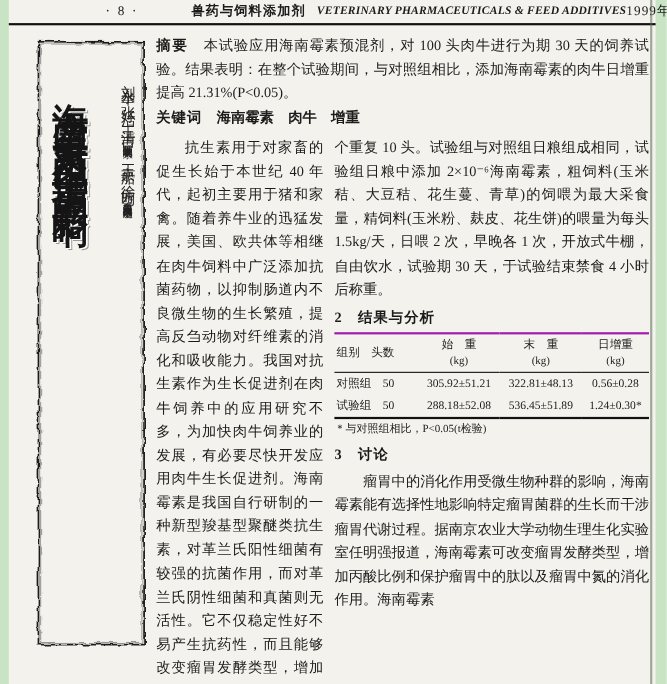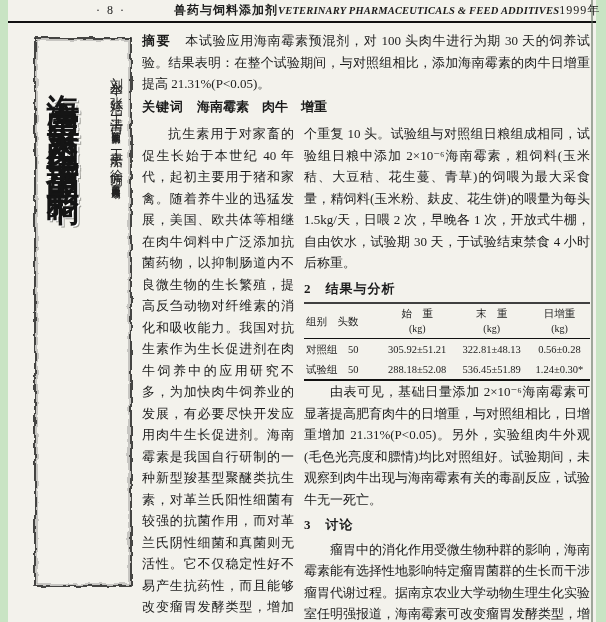--- a/index.html
+++ b/index.html
@@ -16,21 +16,21 @@
   .edge-shadow{position:absolute;right:3px;top:0;width:2px;height:622px;background:#5a6a58;opacity:.55;}
   
   .header{
     position:absolute;left:0;top:0;width:100%;height:21px;
     border-bottom:2px solid #111;
     display:flex;align-items:center;
     font-size:12px;white-space:nowrap;
   }
   .pageno{margin-left:88px;letter-spacing:2px;}
   .journal-cn{margin-left:48px;font-weight:bold;letter-spacing:1px;}
-  .journal-en{font-style:italic;font-size:10.5px;font-weight:bold;letter-spacing:.2px;text-align:right;}
+  .journal-en{margin-left:10px;font-style:italic;font-size:10.5px;font-weight:bold;letter-spacing:.2px;text-align:right;}
   .issue{margin-left:auto;margin-right:14px;letter-spacing:1px;}
   
   .titlebox{
     position:absolute;left:22px;top:33px;width:106px;height:558px;
   }
   .titlebox svg{position:absolute;left:0;top:0;}
   .big-title{
     position:absolute;left:10px;top:34px;height:516px;
     writing-mode:vertical-rl;
     font-size:33px;font-weight:900;letter-spacing:9px;
@@ -55,21 +55,21 @@
   .kwline{font-weight:bold;margin-top:2px;}
   .cols{display:flex;margin-top:6px;}
   .colL{width:152px;flex:none;}
   .colR{flex:1;margin-left:10px;}
   .colL p,.colR p{margin:0;}
   .indent{text-indent:2em;}
   .sec-h{font-weight:bold;margin:4px 0 3px 0;letter-spacing:1px;}
   
   .tbl-cap{font-weight:bold;font-size:11.5px;text-align:center;margin:2px 0 3px 0;line-height:16px;}
   table{border-collapse:collapse;width:100%;font-size:10.5px;line-height:15px;
-        border-top:2px solid #404040;border-bottom:2px solid #111;text-align:center;}
+        border-top:2px solid #a21caf;border-bottom:2px solid #111;text-align:center;}
   thead tr{border-bottom:1.2px solid #111;}
   th{font-weight:normal;padding:2px 0;}
   td{padding:2.5px 0;}
   .c0{text-align:left;padding-left:2px;width:74px;white-space:nowrap;}
   .unit{font-size:10px;}
   .tbl-note{font-size:10px;line-height:15px;margin:2px 0 4px 0;text-align:left;}
 </style>
 </head>
 <body>
 
@@ -142,22 +142,22 @@
             </tr>
             <tr>
               <td class="c0"><span>试验组</span>　<span>50</span></td>
               <td>288.18±52.08</td>
               <td>536.45±51.89</td>
               <td>1.24±0.30*</td>
             </tr>
           </tbody>
         </table>
 
+        <div class="tbl-note">＊与对照组相比，P&lt;0.05(t检验)</div>
 
-        <p class="indent">由表可见，基础日量添加 2×10⁻⁶海南霉素可显著提高肥育肉牛的日增重，与对照组相比，日增重增加 21.31%(P&lt;0.05)。另外，实验组肉牛外观(毛色光亮度和膘情)均比对照组好。试验期间，未观察到肉牛出现与海南霉素有关的毒副反应，试验牛无一死亡。</p>
 
         <div class="sec-h">3　讨论</div>
 
         <p class="indent">瘤胃中的消化作用受微生物种群的影响，海南霉素能有选择性地影响特定瘤胃菌群的生长而干涉瘤胃代谢过程。据南京农业大学动物生理生化实验室任明强报道，海南霉素可改变瘤胃发酵类型，增加丙酸比例和保护瘤胃中的肽以及瘤胃中氮的消化作用。海南霉素</p>
       </div>
 
     </div>
   </div>
 
   <div class="edge-shadow"></div>

